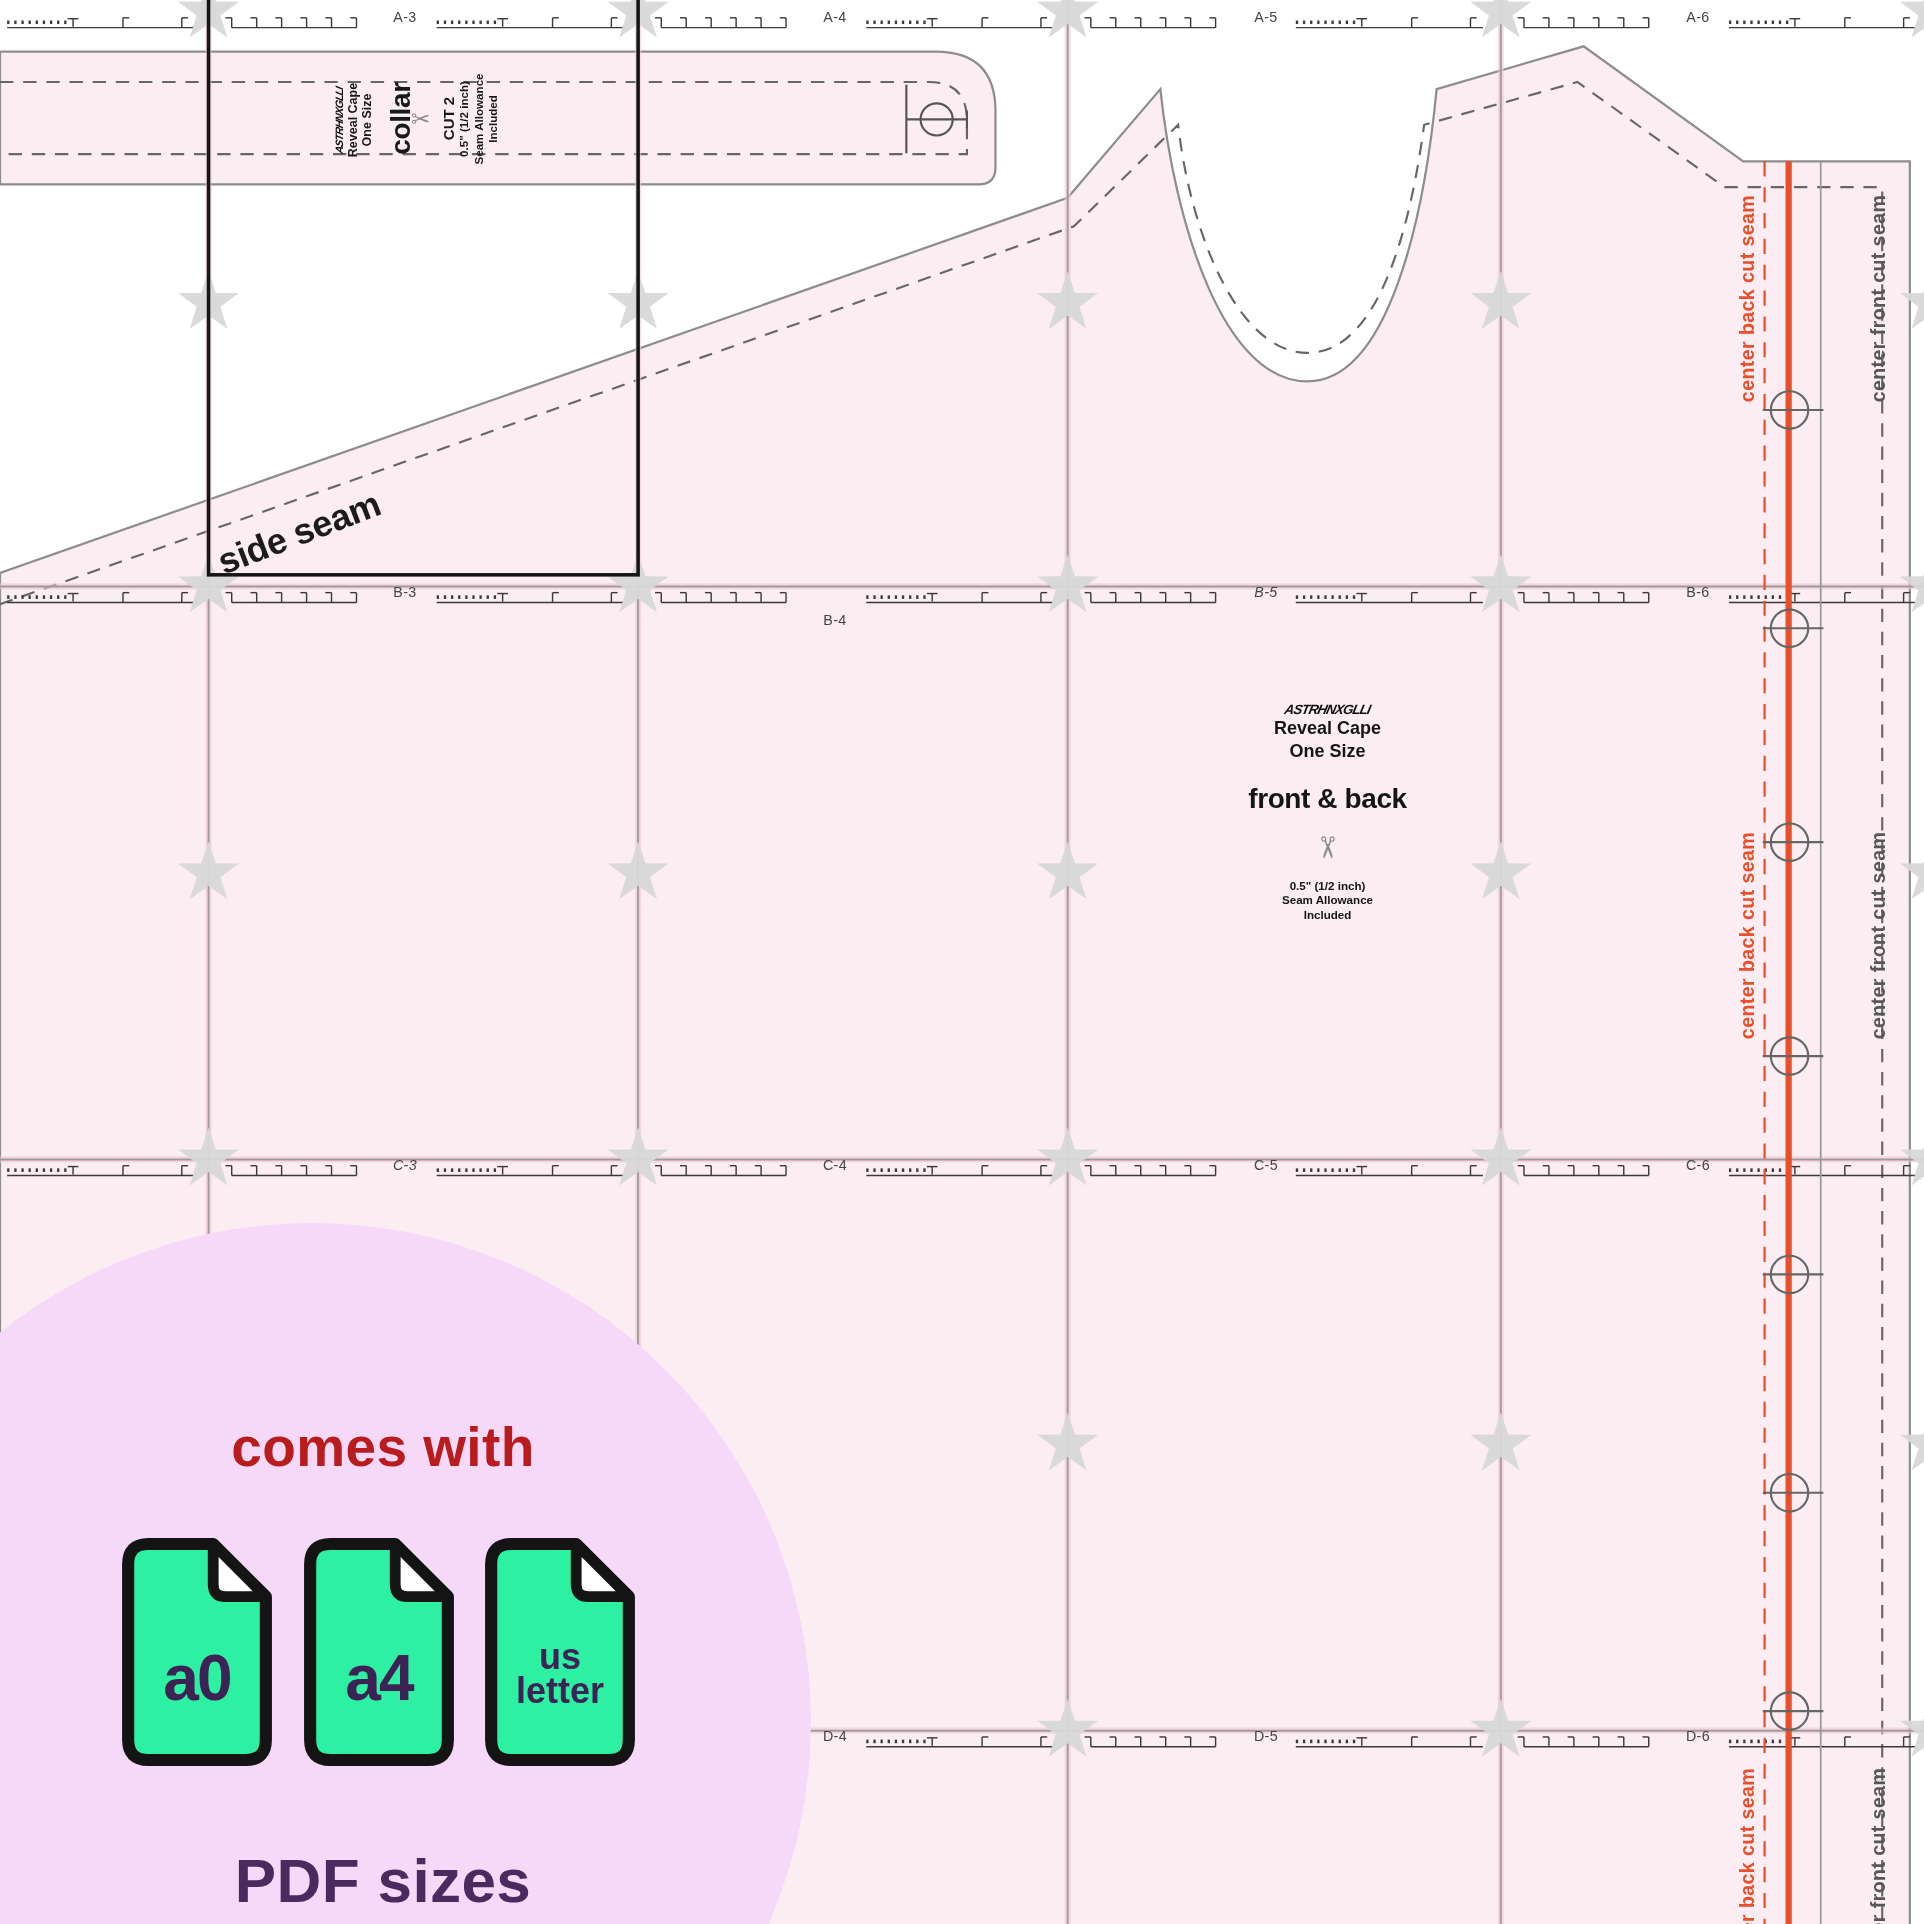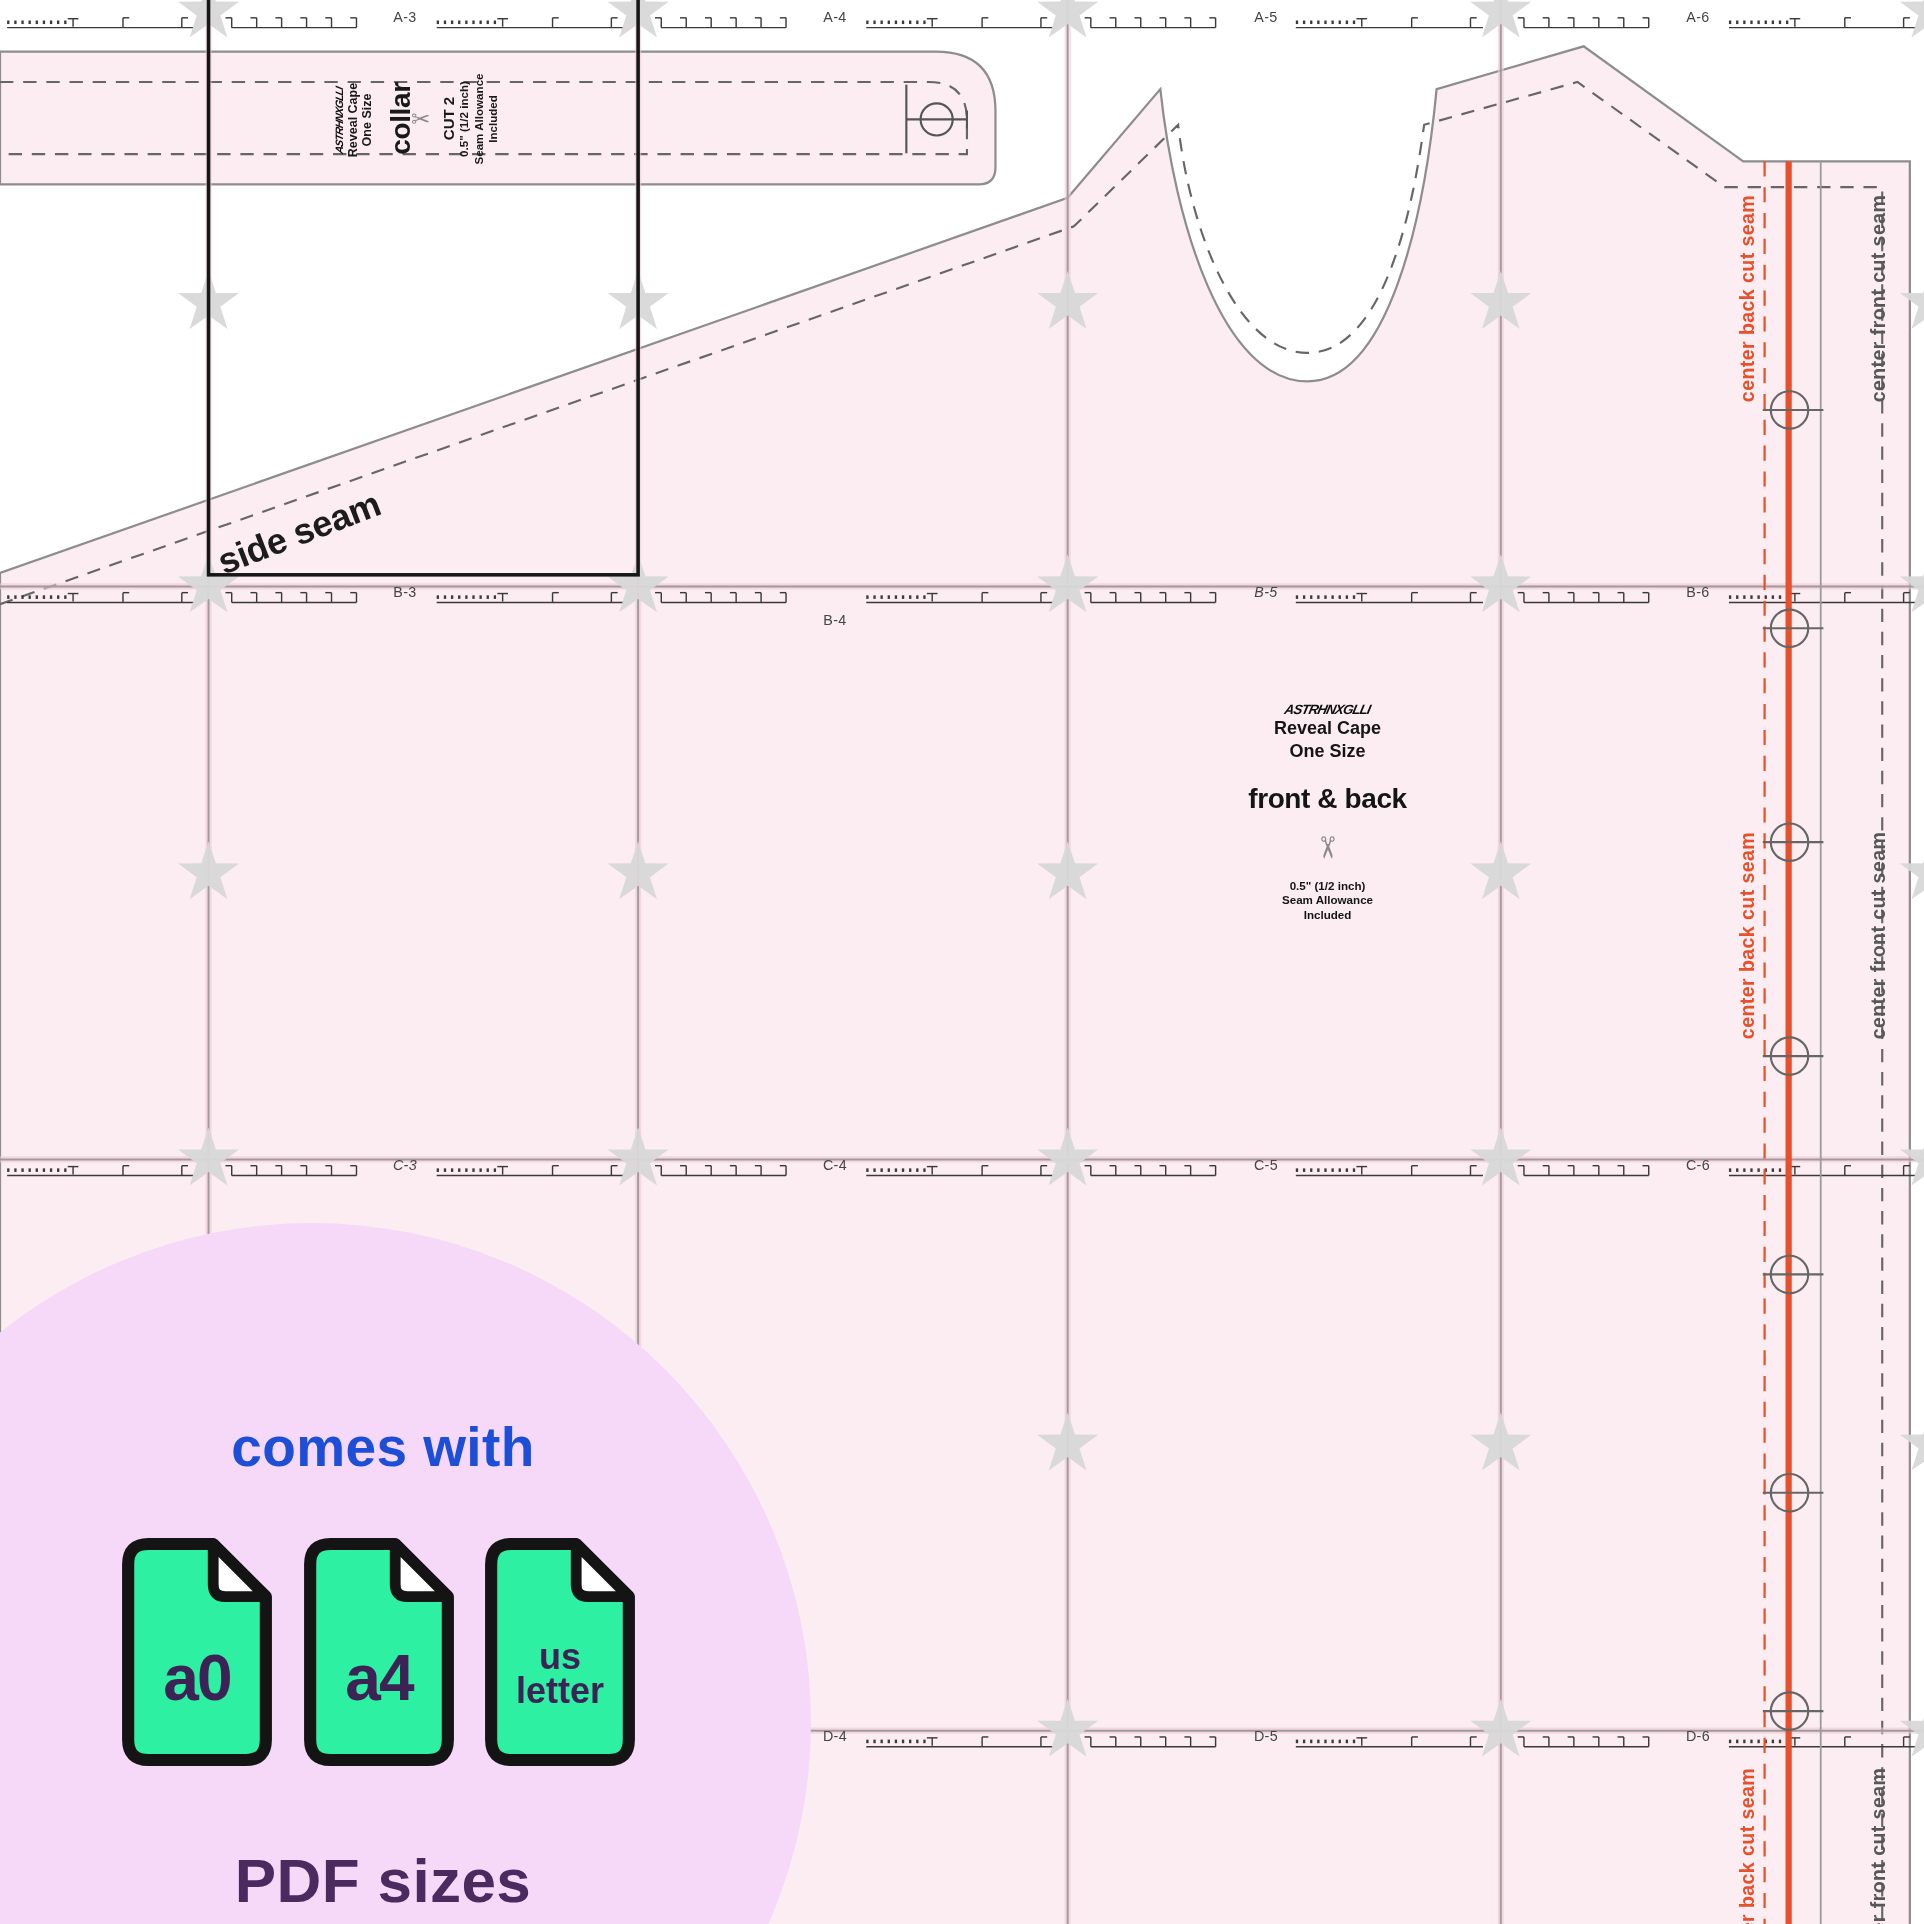--- a/index.html
+++ b/index.html
@@ -38,21 +38,21 @@
     letter-spacing:0.4px;transform:rotate(-90deg);transform-origin:center center;white-space:nowrap;}
   .vseam.back{color:#e8502c;}
   .vseam.front{color:#575757;}
   
   .tile-label{position:absolute;font-size:14.3px;color:#454545;transform:translate(-50%,-50%);
     letter-spacing:0.4px;}
   
   #promo-bubble{left:-187px;top:1223px;width:998px;height:998px;border-radius:50%;
     background:#f6d9f9;z-index:40;}
   #promo-heading{left:205px;top:1415px;width:356px;text-align:center;font-size:55px;font-weight:bold;
-    color:#1d4ed8;letter-spacing:0.4px;z-index:41;}
+    color:#b91c1c;letter-spacing:0.4px;z-index:41;}
   #promo-caption{left:227px;top:1845px;width:312px;text-align:center;font-size:62px;font-weight:bold;
     color:#4b2a60;letter-spacing:0.4px;z-index:41;}
   .doc-icon{position:absolute;width:162px;height:242px;z-index:41;}
   .doc-icon svg{position:absolute;left:0;top:0;width:100%;height:100%;}
   .doc-label{position:absolute;left:0;right:0;top:70px;bottom:18px;display:flex;align-items:center;
     justify-content:center;text-align:center;font-weight:bold;color:#3d2355;font-size:64px;
     letter-spacing:-1.8px;line-height:0.95;}
   .doc-label.small{font-size:36px;letter-spacing:0;top:62px;}
 </style>
 </head>

